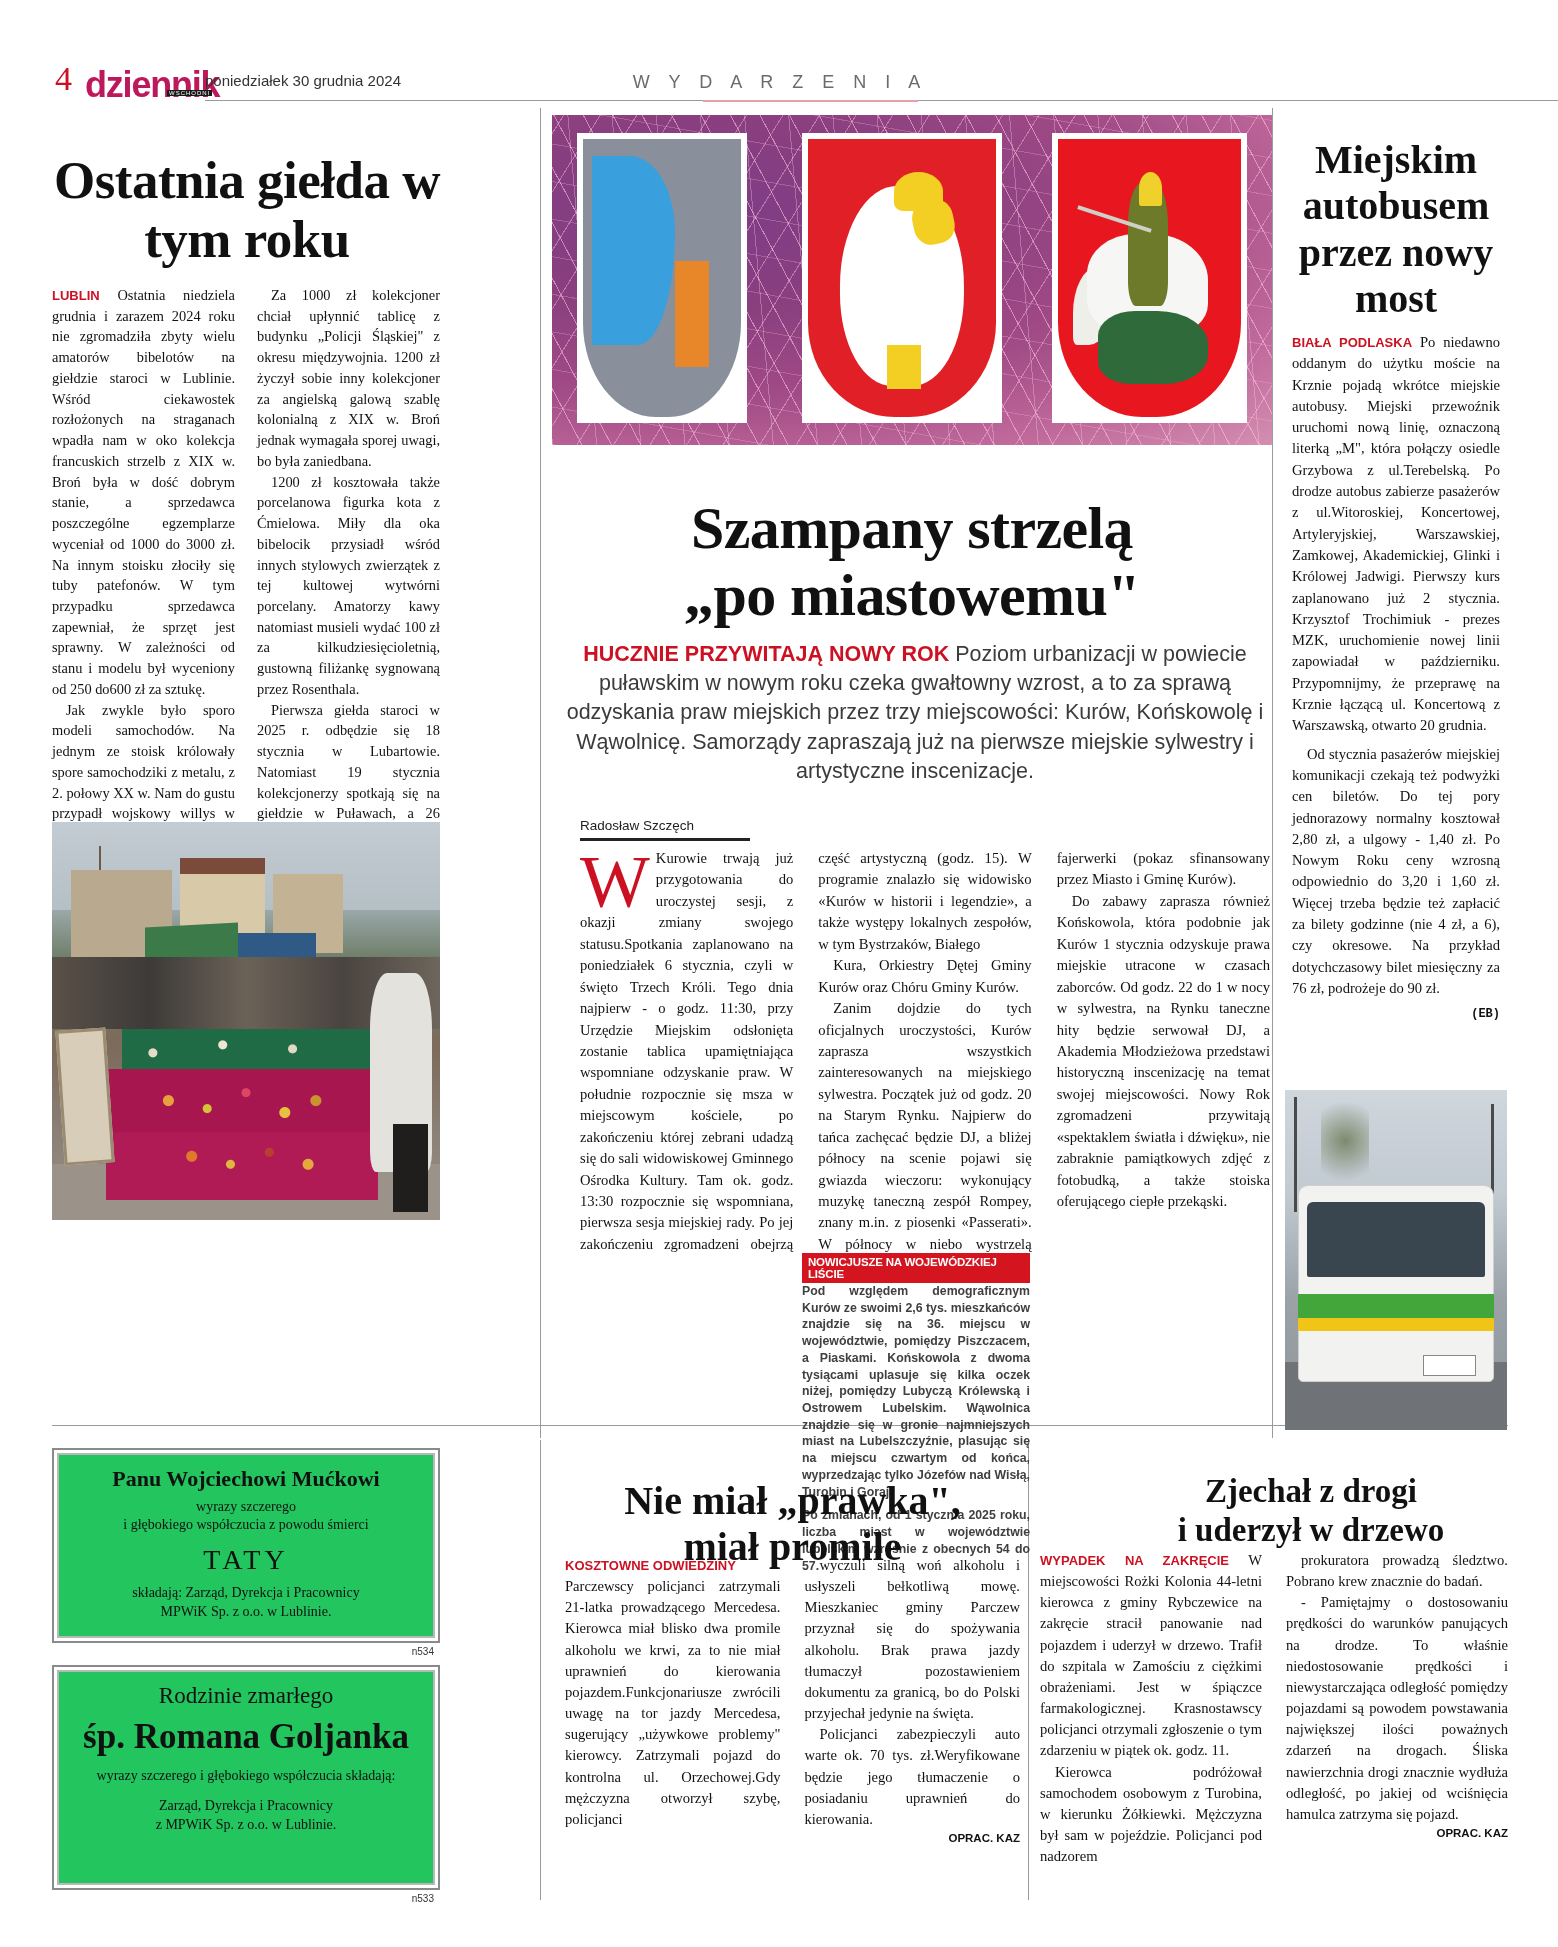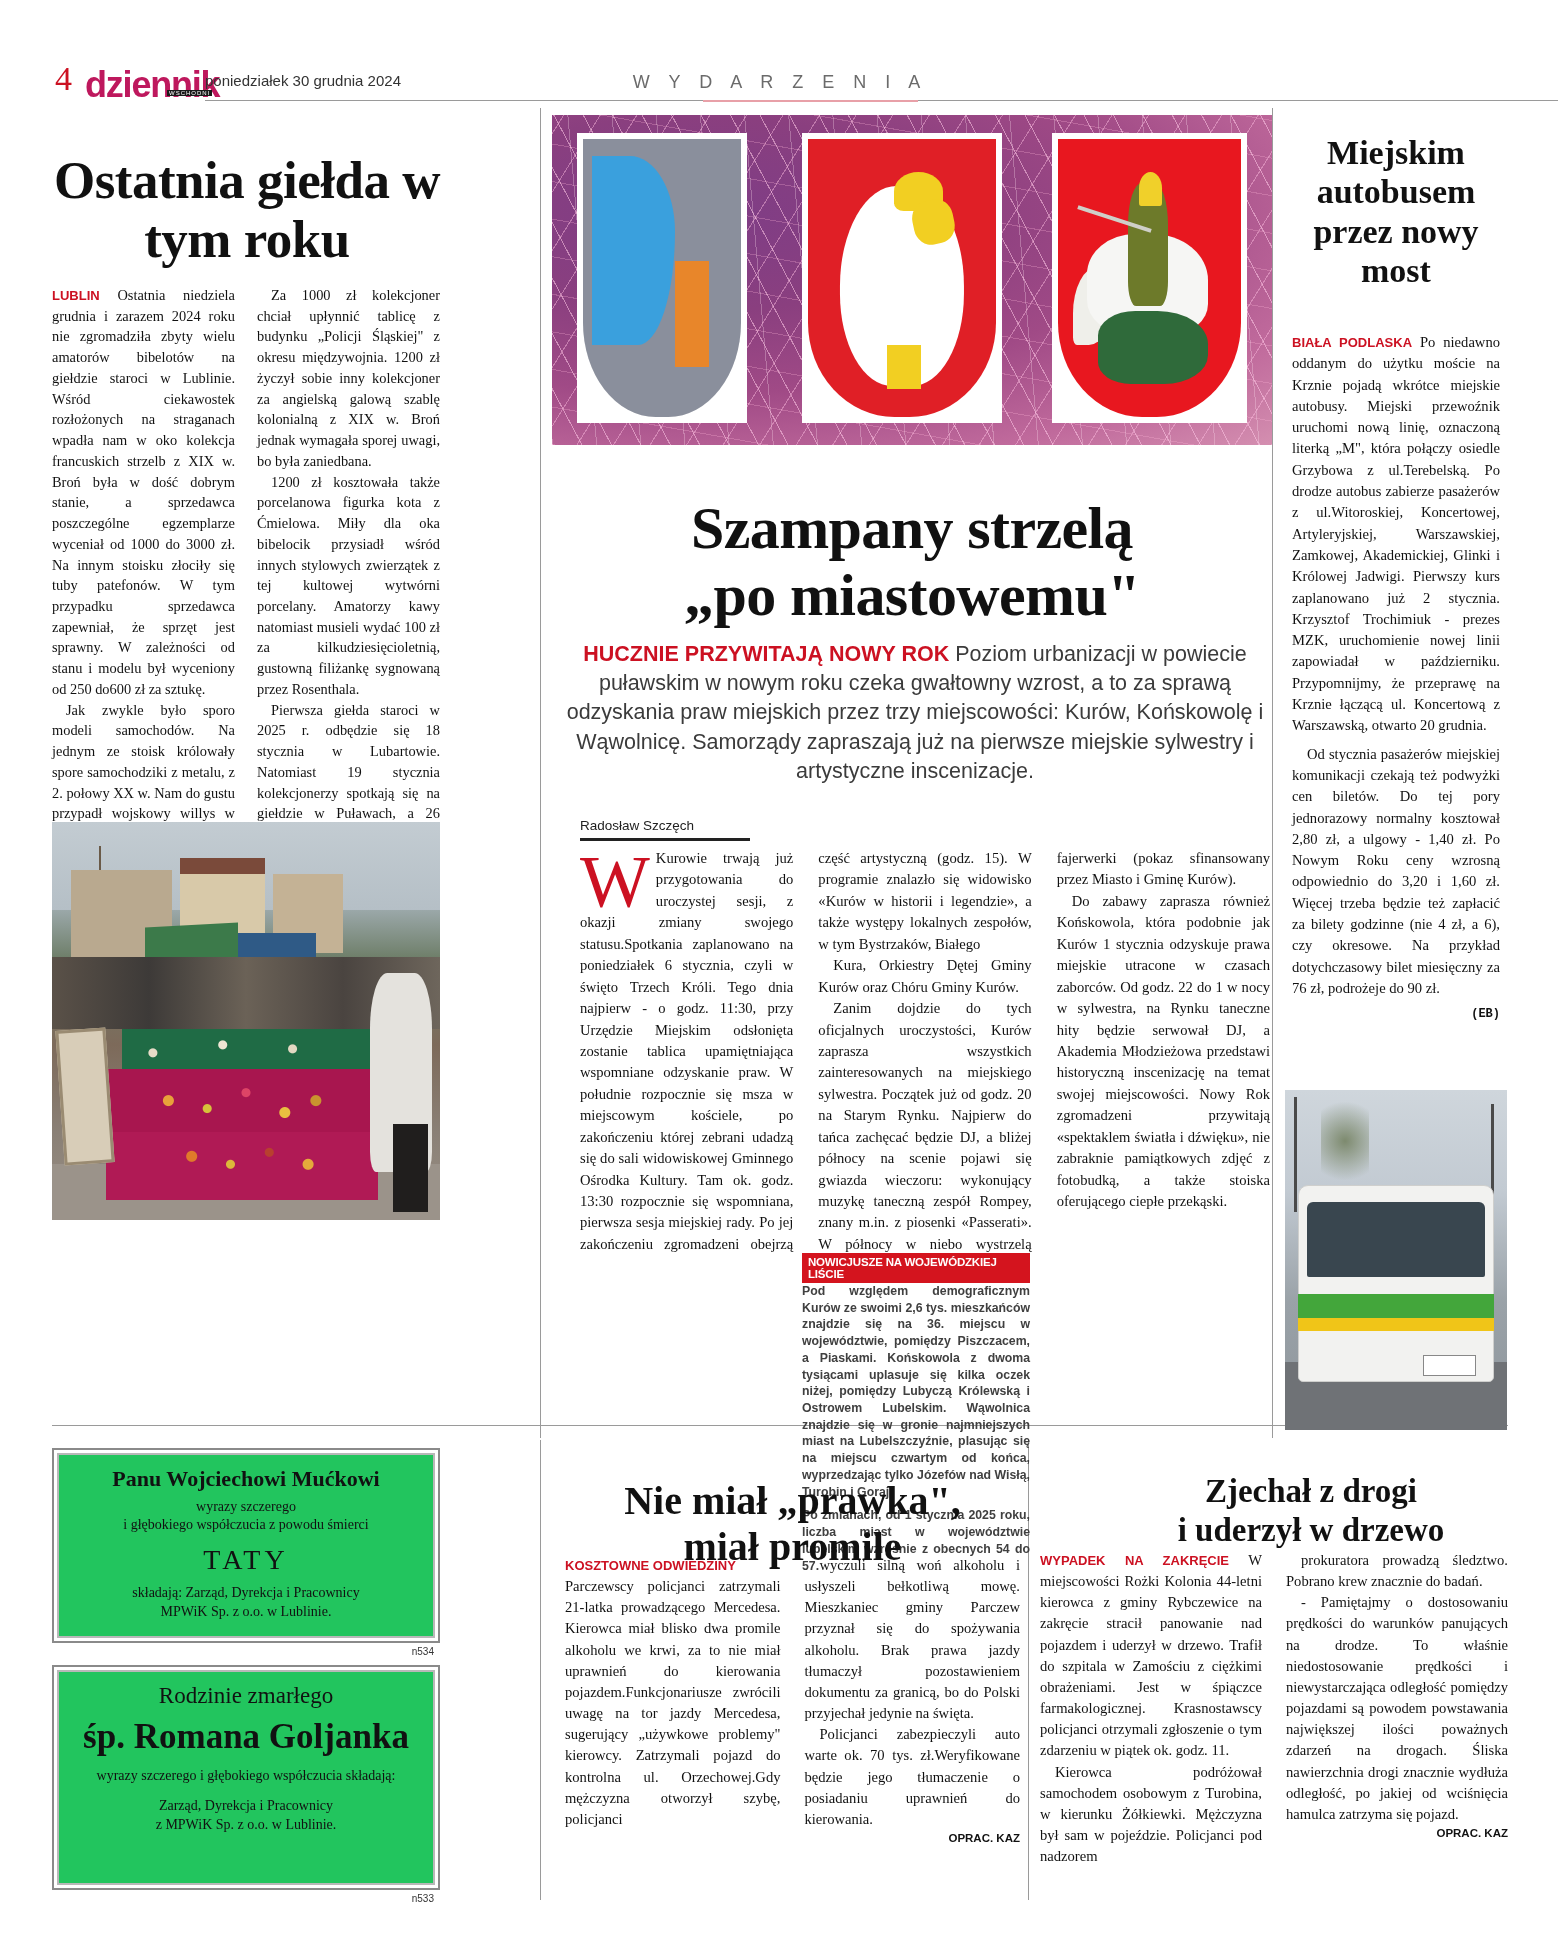--- a/index.html
+++ b/index.html
@@ -190,21 +190,21 @@
   .redbox-body {
     font-family:"Liberation Sans", sans-serif; font-weight:bold;
     font-size:12.3px; line-height:1.36; color:#404040; text-align:justify;
   }
   .redbox-body p { margin:0 0 7px 0; }
 
   
   .right-head {
     position:absolute; left:1285px; top:110px; width:222px;
     text-align:center; font-family:"Liberation Serif", serif;
-    font-weight:bold; font-size:34px; line-height:1.16;
+    font-weight:bold; font-size:40px; line-height:1.16;
   }
   .right-body {
     position:absolute; left:1285px; top:325px; width:222px; height:740px;
     font-size:14.6px; line-height:1.46; text-align:justify; hyphens:auto;
   }
   .right-body p { margin:7px; text-indent:15px; }
   .right-body p.first { text-indent:0; }
 
   .photo-bus {
     position:absolute; left:1285px; top:1090px; width:222px; height:340px;

